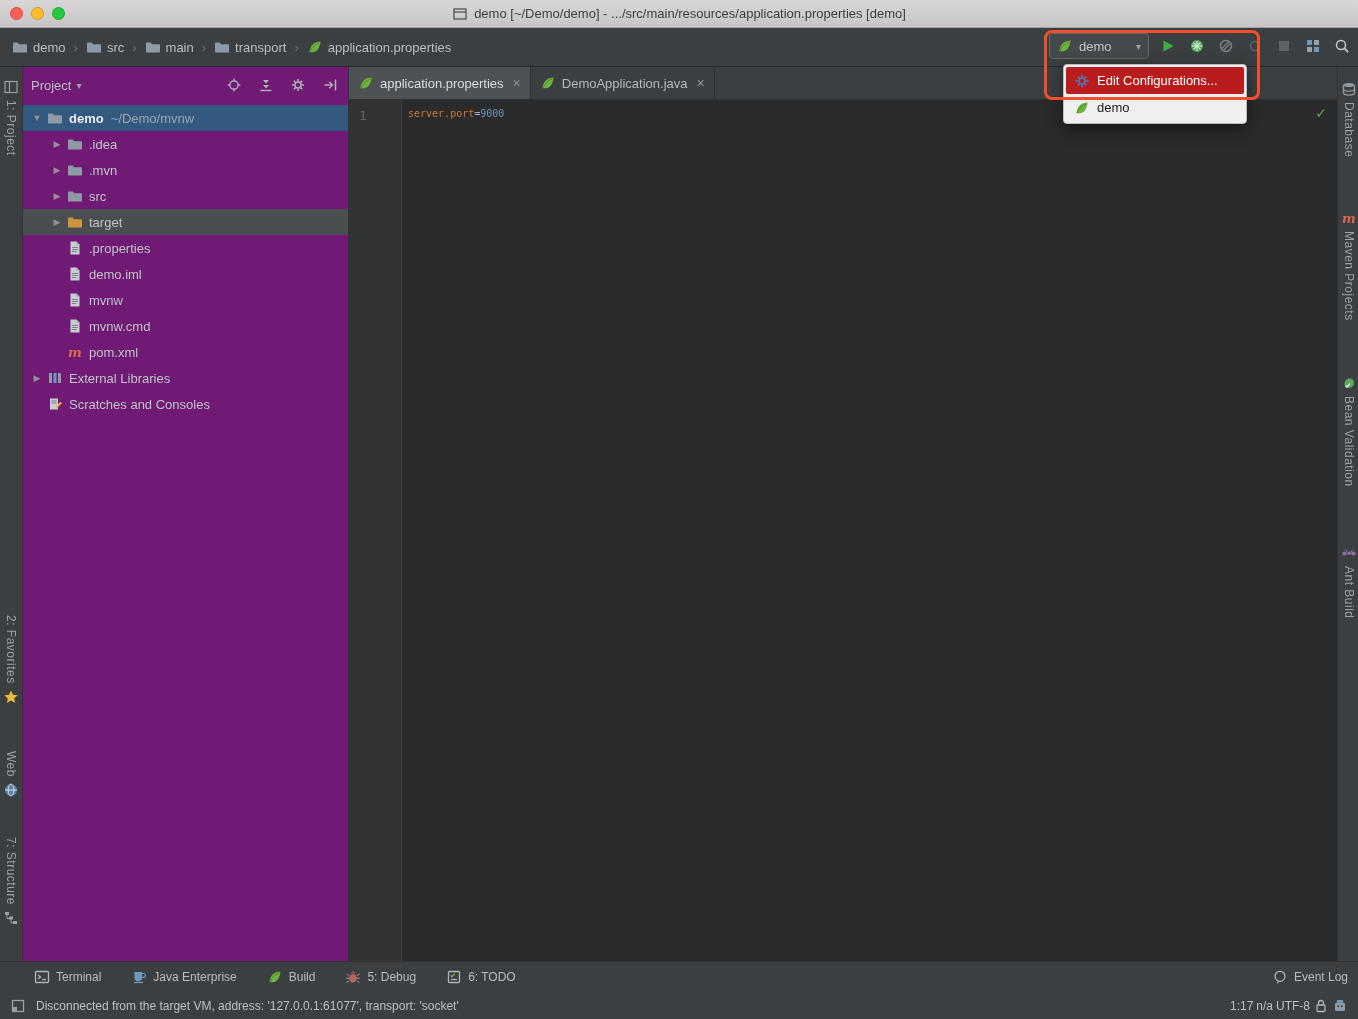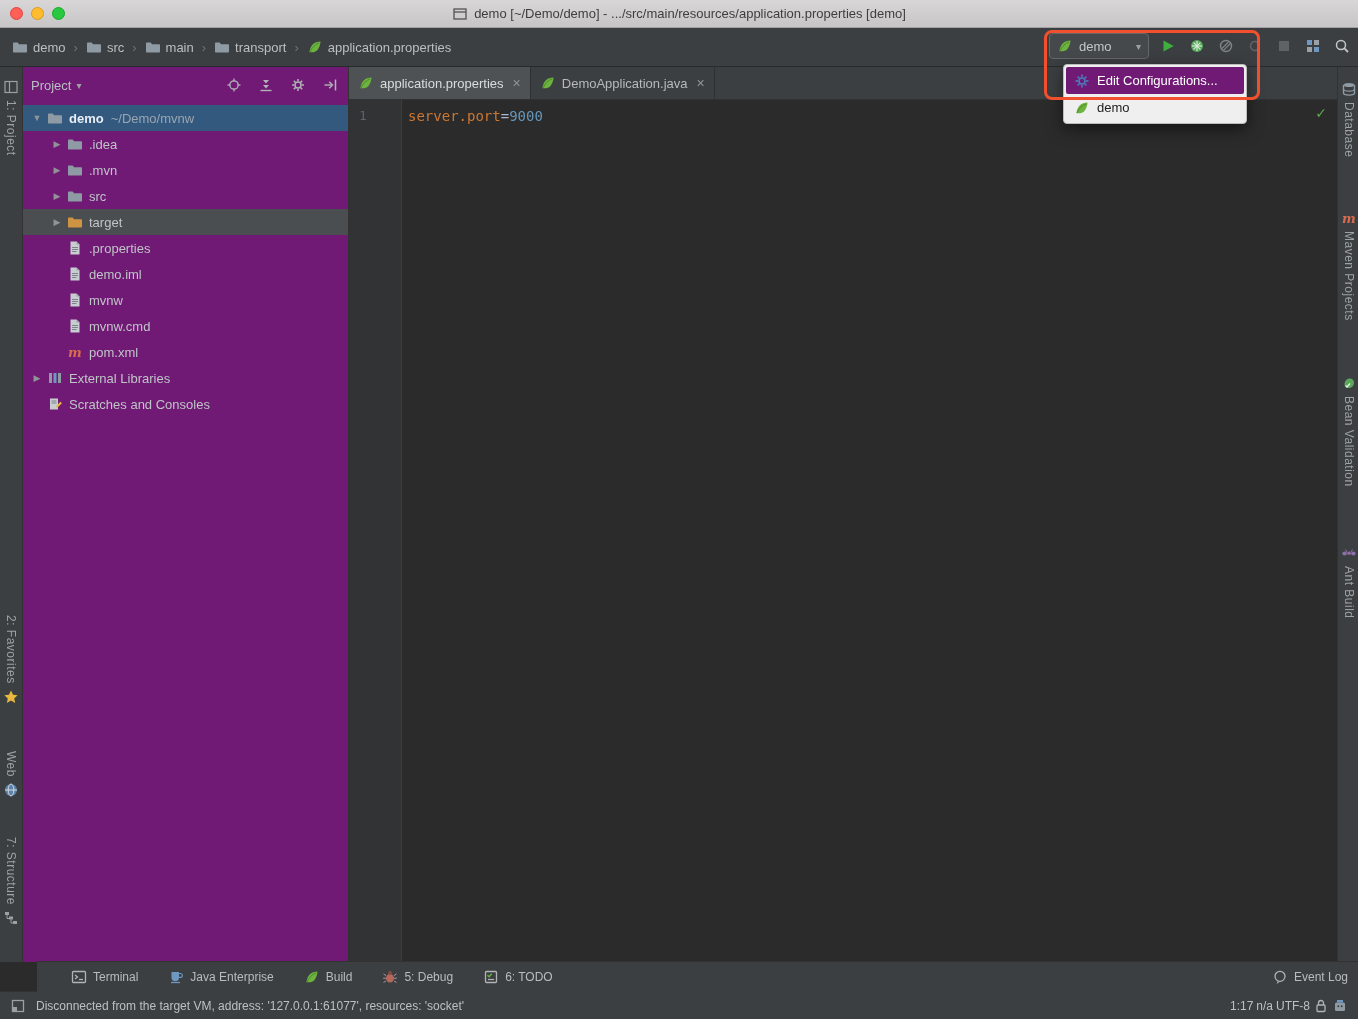--- a/index.html
+++ b/index.html
@@ -74,40 +74,40 @@
   .tabsbar{position:absolute;left:349px;top:67px;right:20px;height:32px;background:#3c3f41;border-bottom:1px solid #323232;display:flex;align-items:stretch;}
   .tab{display:flex;align-items:center;gap:6px;padding:0 9px;font-size:13px;color:#b6babd;border-right:1px solid #2e3132;}
   .tab.active{background:#4E5254;color:#d9dcde;}
   .tab-close{margin-left:3px;color:#8f9496;font-size:14px;line-height:1;}
 
   
   .editor{position:absolute;left:349px;top:100px;right:20px;bottom:57px;background:#2b2b2b;}
   .gutter{position:absolute;left:0;top:0;bottom:0;width:52px;background:#313335;border-right:1px solid #3a3d3f;}
   .lineno{display:block;padding:8px 0 0 10px;font-family:"DejaVu Sans Mono","Liberation Mono",monospace;font-size:13px;color:#606366;}
   .code-area{position:absolute;left:53px;top:0;right:0;bottom:0;}
-  .code-line{padding:8px 0 0 6px;font-family:"DejaVu Sans Mono","Liberation Mono",monospace;font-size:14px;white-space:pre;}
+  .code-line{padding:8px 0 0 6px;font-family:"DejaVu Sans Mono","Liberation Mono",monospace;font-size:10px;white-space:pre;}
   .code-line .k{color:#CC7832;}
   .code-line .eq{color:#A9B7C6;}
   .code-line .v{color:#6897BB;}
   .inspect-ok{position:absolute;top:5px;right:11px;color:#5BA74B;font-size:14px;font-weight:bold;}
 
   
-  .bottombar{position:absolute;left:0;right:0;bottom:27px;height:30px;background:#3c3f41;border-top:1px solid #323232;display:flex;align-items:center;padding:0 10px 0 34px;z-index:2;margin-left:37px;}
+  .bottombar{position:absolute;left:0;right:0;bottom:27px;height:30px;background:#3c3f41;border-top:1px solid #323232;display:flex;align-items:center;padding:0 10px 0 34px;z-index:2;}
   .bottom-tools{display:flex;align-items:center;gap:30px;}
   .btool{display:flex;align-items:center;gap:6px;font-size:12px;color:#b8bcbe;cursor:default;}
   .event-log{margin-left:auto;display:flex;align-items:center;gap:6px;font-size:12px;color:#b8bcbe;}
 
   
   .statusbar{position:absolute;left:0;right:0;bottom:0;height:27px;background:#3c3f41;border-top:1px solid #323232;display:flex;align-items:center;padding:0 10px;font-size:12px;color:#bcc0c2;gap:10px;}
   .status-right{margin-left:auto;display:flex;align-items:center;gap:3px;}
 
   
   .run-menu{position:absolute;left:1063px;top:64px;width:178px;background:#EFEFEF;border:1px solid #bdbdbd;border-radius:4px;box-shadow:0 5px 16px rgba(0,0,0,.5);padding:2px;z-index:40;}
   .menu-item{height:27px;display:flex;align-items:center;gap:7px;padding:0 8px;font-size:13px;color:#222;border-radius:2px;cursor:default;}
-  .menu-item.selected{background:#701a75;color:#fff;}
+  .menu-item.selected{background:#b91c1c;color:#fff;}
 
   
   .annotation{position:absolute;left:1044px;top:30px;width:210px;height:64px;border:3px solid #F1502F;border-radius:8px;z-index:60;pointer-events:none;}
 </style>
 </head>
 <body>
 
 <div class="app">
 
   <div class="titlebar">
@@ -655,21 +655,21 @@
     </div>
   </div>
 
   <div class="statusbar">
     <span class="ic">
         <svg width="16" height="16" viewBox="0 0 16 16">
           <rect x="2.5" y="2.5" width="11" height="11" fill="none" stroke="#9aa0a3" stroke-width="1.3"></rect>
           <rect x="2.5" y="9" width="4.5" height="4.5" fill="#9aa0a3"></rect>
         </svg>
       </span>
-    <span class="status-msg">Disconnected from the target VM, address: '127.0.0.1:61077', resources: 'socket'</span>
+    <span class="status-msg">Disconnected from the target VM, address: '127.0.0.1:61077', transport: 'socket'</span>
     <div class="status-right">
       <span>1:17</span>
       <span>n/a</span>
       <span>UTF-8</span>
       <span class="ic">
           <svg width="16" height="16" viewBox="0 0 16 16">
             <rect x="4" y="7" width="8" height="6.5" rx="1" fill="none" stroke="#B0B4B6" stroke-width="1.3"></rect>
             <path d="M5.5 7V5a2.5 2.5 0 0 1 5 0v2" fill="none" stroke="#B0B4B6" stroke-width="1.3"></path>
           </svg>
         </span>

